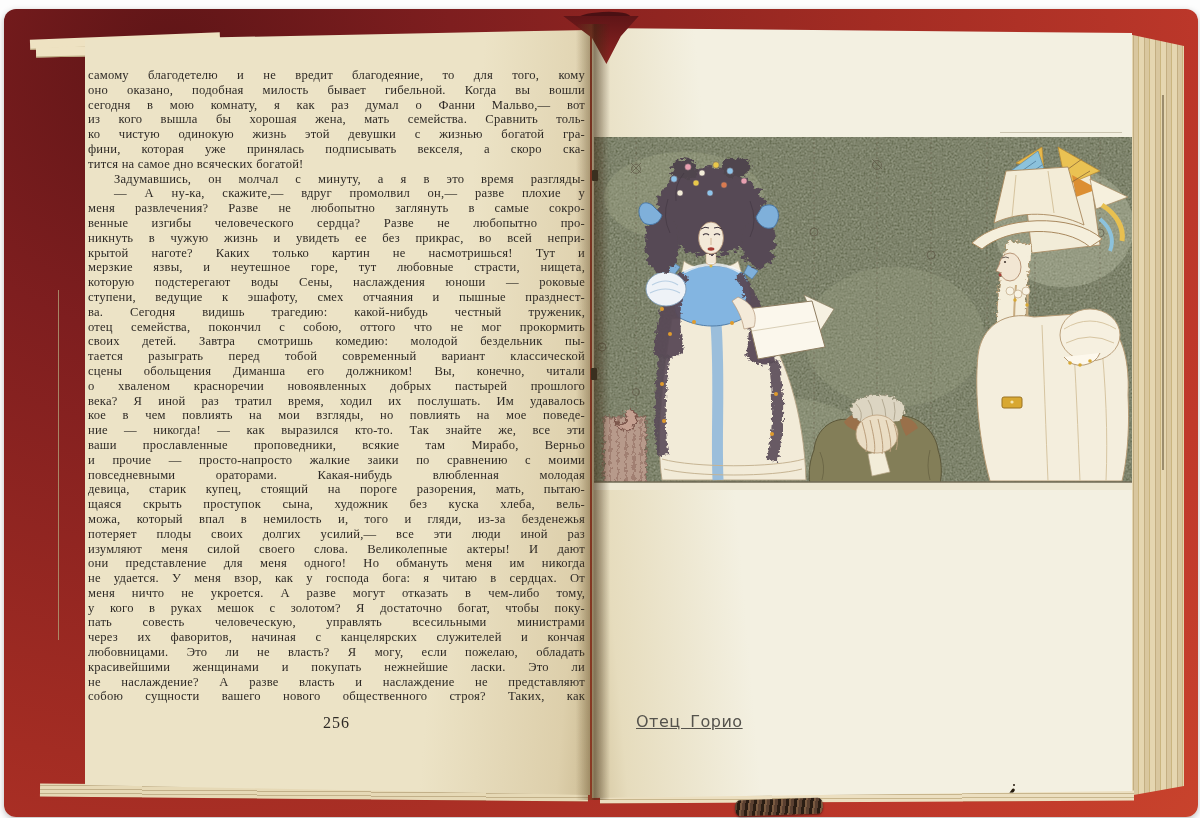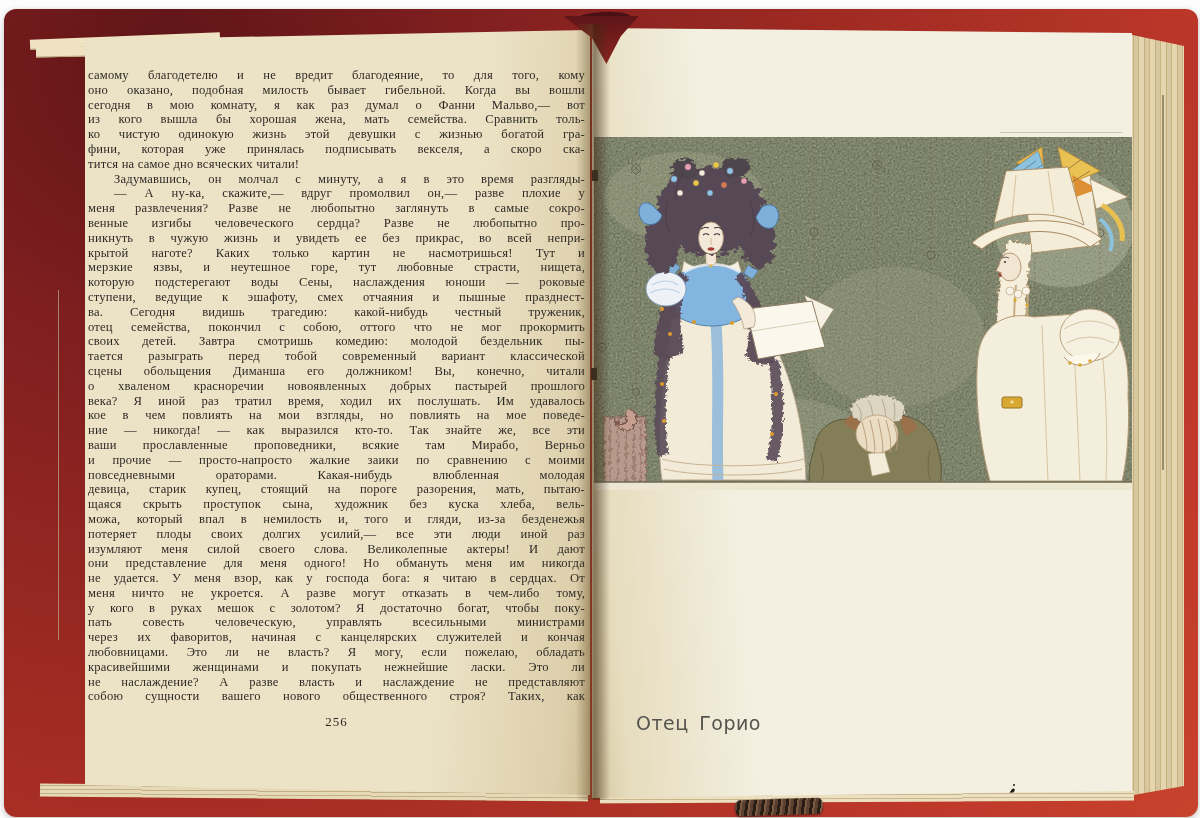--- a/index.html
+++ b/index.html
@@ -89,34 +89,34 @@
     letter-spacing:.2px;
   }
   .line{
     height:14.8px;line-height:14.8px;white-space:nowrap;
     text-align:justify;text-align-last:justify;
     overflow:visible;
   }
   .line.end{text-align:left;text-align-last:left;}
   .line.indent{text-indent:26px;}
   .page-number{
-    margin-top:10px;text-align:center;font-size:13px;
+    margin-top:10px;text-align:center;font-size:16px;
     color:var(--text-ink,#2e2a26);letter-spacing:1px;
   }
 
   
   .plate{position:absolute;left:2px;top:109px;width:538px;height:353px;}
   .plate-topline{
     position:absolute;left:408px;top:104px;width:122px;height:1px;
     background:#c9c3ae;
   }
   .caption{
     position:absolute;left:44px;top:684px;
     font-family:"DejaVu Sans","Liberation Sans",sans-serif;
-    font-size:19px;color:#55534d;letter-spacing:.5px;word-spacing:4px;
+    font-size:16px;color:#55534d;letter-spacing:.5px;word-spacing:4px;text-decoration:underline;
   }
   .speck{position:absolute;background:#241a0c;z-index:6;}
   .speck.sp1{left:418px;top:760px;width:3px;height:9px;transform:rotate(35deg);border-radius:2px;}
   .speck.sp2{left:421px;top:756px;width:2px;height:2px;border-radius:50%;}
 
   
   .tailband{
     position:absolute;left:735px;top:799px;width:88px;height:16px;z-index:6;
     background:repeating-linear-gradient(100deg,#5a4030 0 3px,#2a1d13 3px 6px,#7a5a40 6px 8px);
     border-radius:5px/45%;transform:rotate(-2deg);
@@ -142,21 +142,21 @@
   <div class="stack-bottom-right"></div>
 
   <div class="page-left">
     <div class="text-block">
         <div class="line">самому благодетелю и не вредит благодеяние, то для того, кому</div>
         <div class="line">оно оказано, подобная милость бывает гибельной. Когда вы вошли</div>
         <div class="line">сегодня в мою комнату, я как раз думал о Фанни Мальво,— вот</div>
         <div class="line">из кого вышла бы хорошая жена, мать семейства. Сравнить толь-</div>
         <div class="line">ко чистую одинокую жизнь этой девушки с жизнью богатой гра-</div>
         <div class="line">фини, которая уже принялась подписывать векселя, а скоро ска-</div>
-        <div class="line end">тится на самое дно всяческих читали!</div>
+        <div class="line end">тится на самое дно всяческих богатой!</div>
         <div class="line indent">Задумавшись, он молчал с минуту, а я в это время разгляды-</div>
         <div class="line indent">— А ну-ка, скажите,— вдруг промолвил он,— разве плохие у</div>
         <div class="line">меня развлечения? Разве не любопытно заглянуть в самые сокро-</div>
         <div class="line">венные изгибы человеческого сердца? Разве не любопытно про-</div>
         <div class="line">никнуть в чужую жизнь и увидеть ее без прикрас, во всей непри-</div>
         <div class="line">крытой наготе? Каких только картин не насмотришься! Тут и</div>
         <div class="line">мерзкие язвы, и неутешное горе, тут любовные страсти, нищета,</div>
         <div class="line">которую подстерегают воды Сены, наслаждения юноши — роковые</div>
         <div class="line">ступени, ведущие к эшафоту, смех отчаяния и пышные празднест-</div>
         <div class="line">ва. Сегодня видишь трагедию: какой-нибудь честный труженик,</div>

